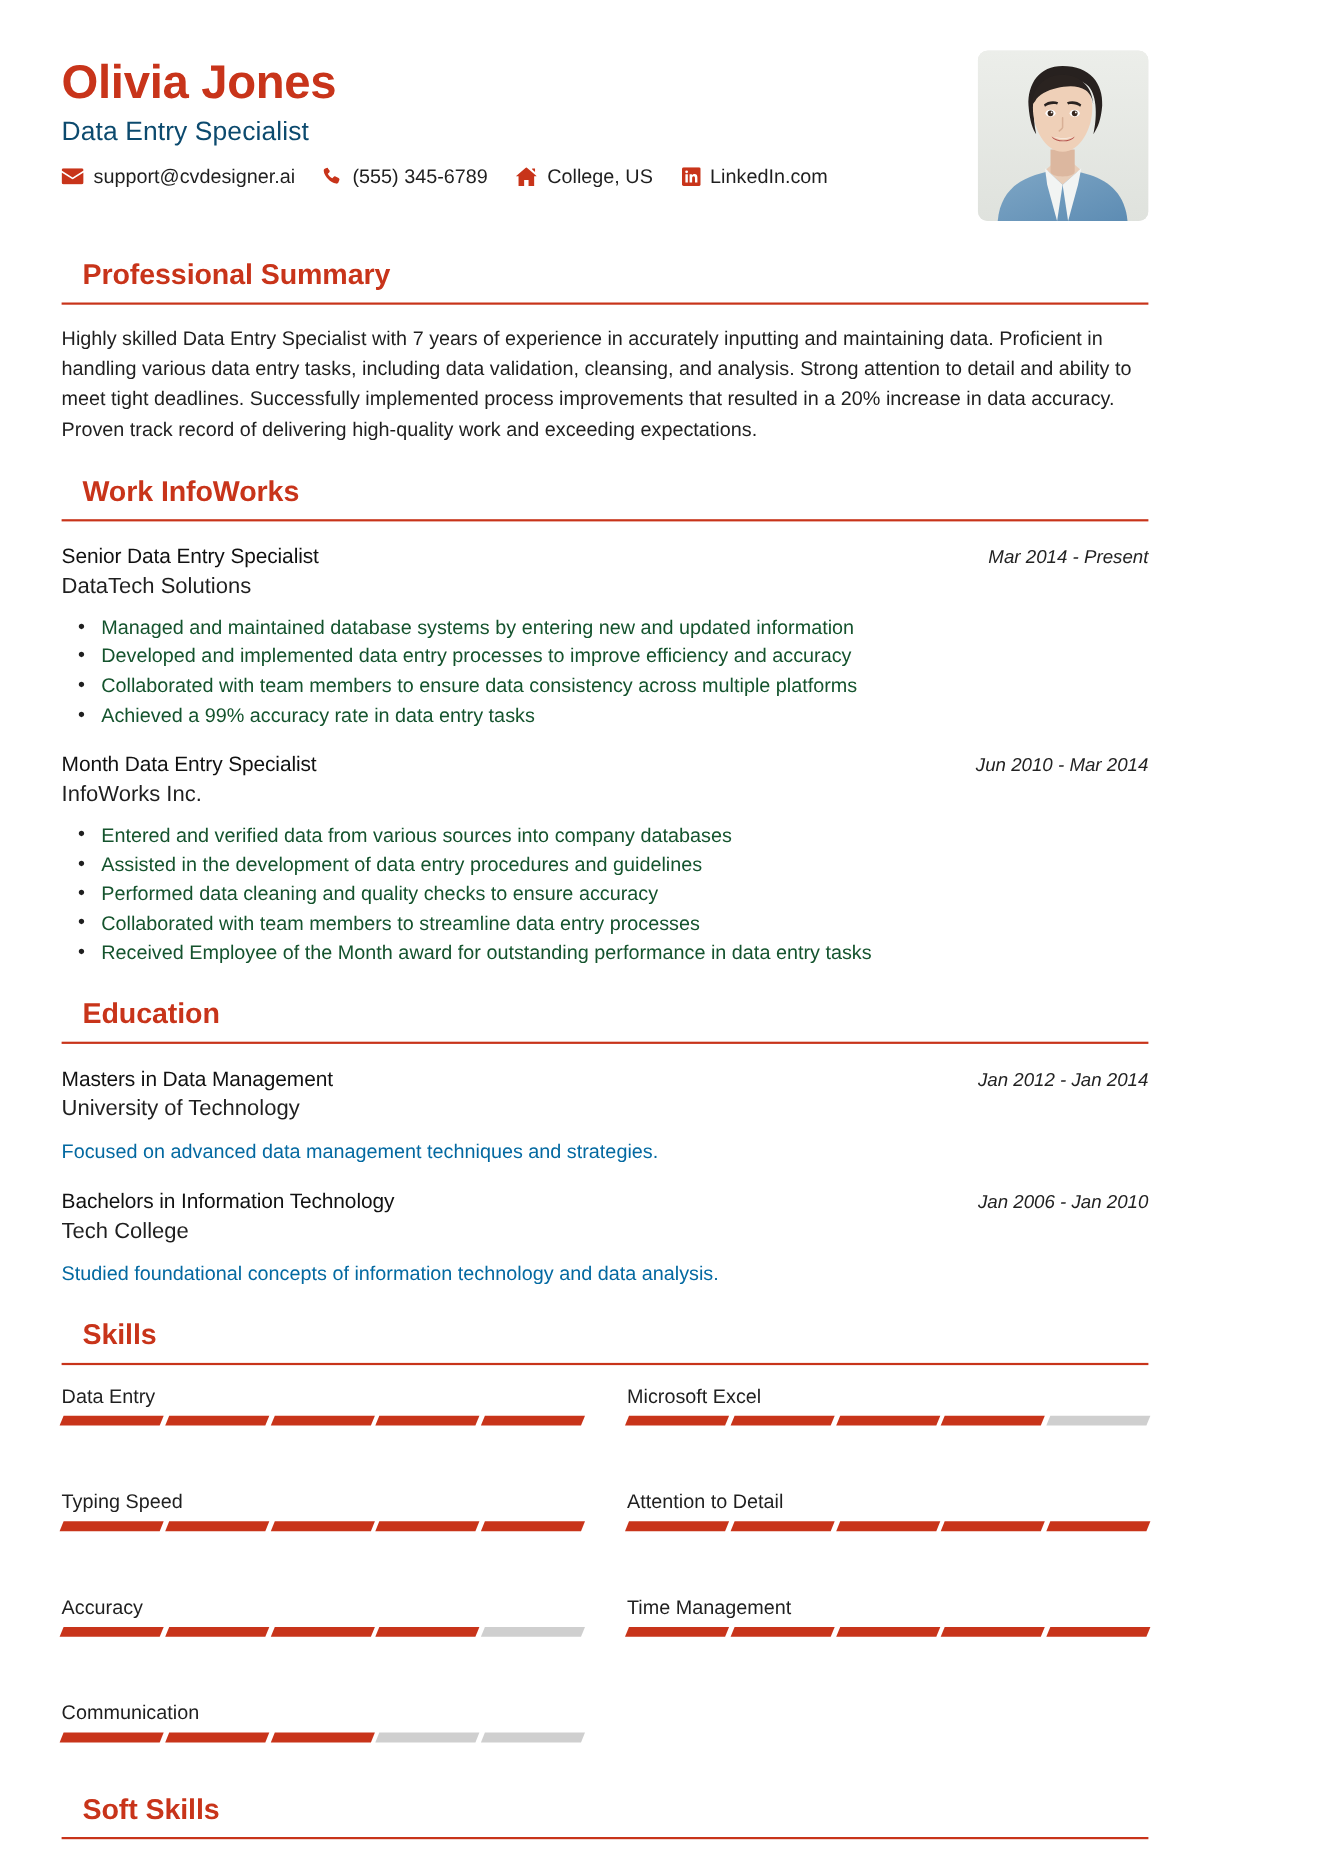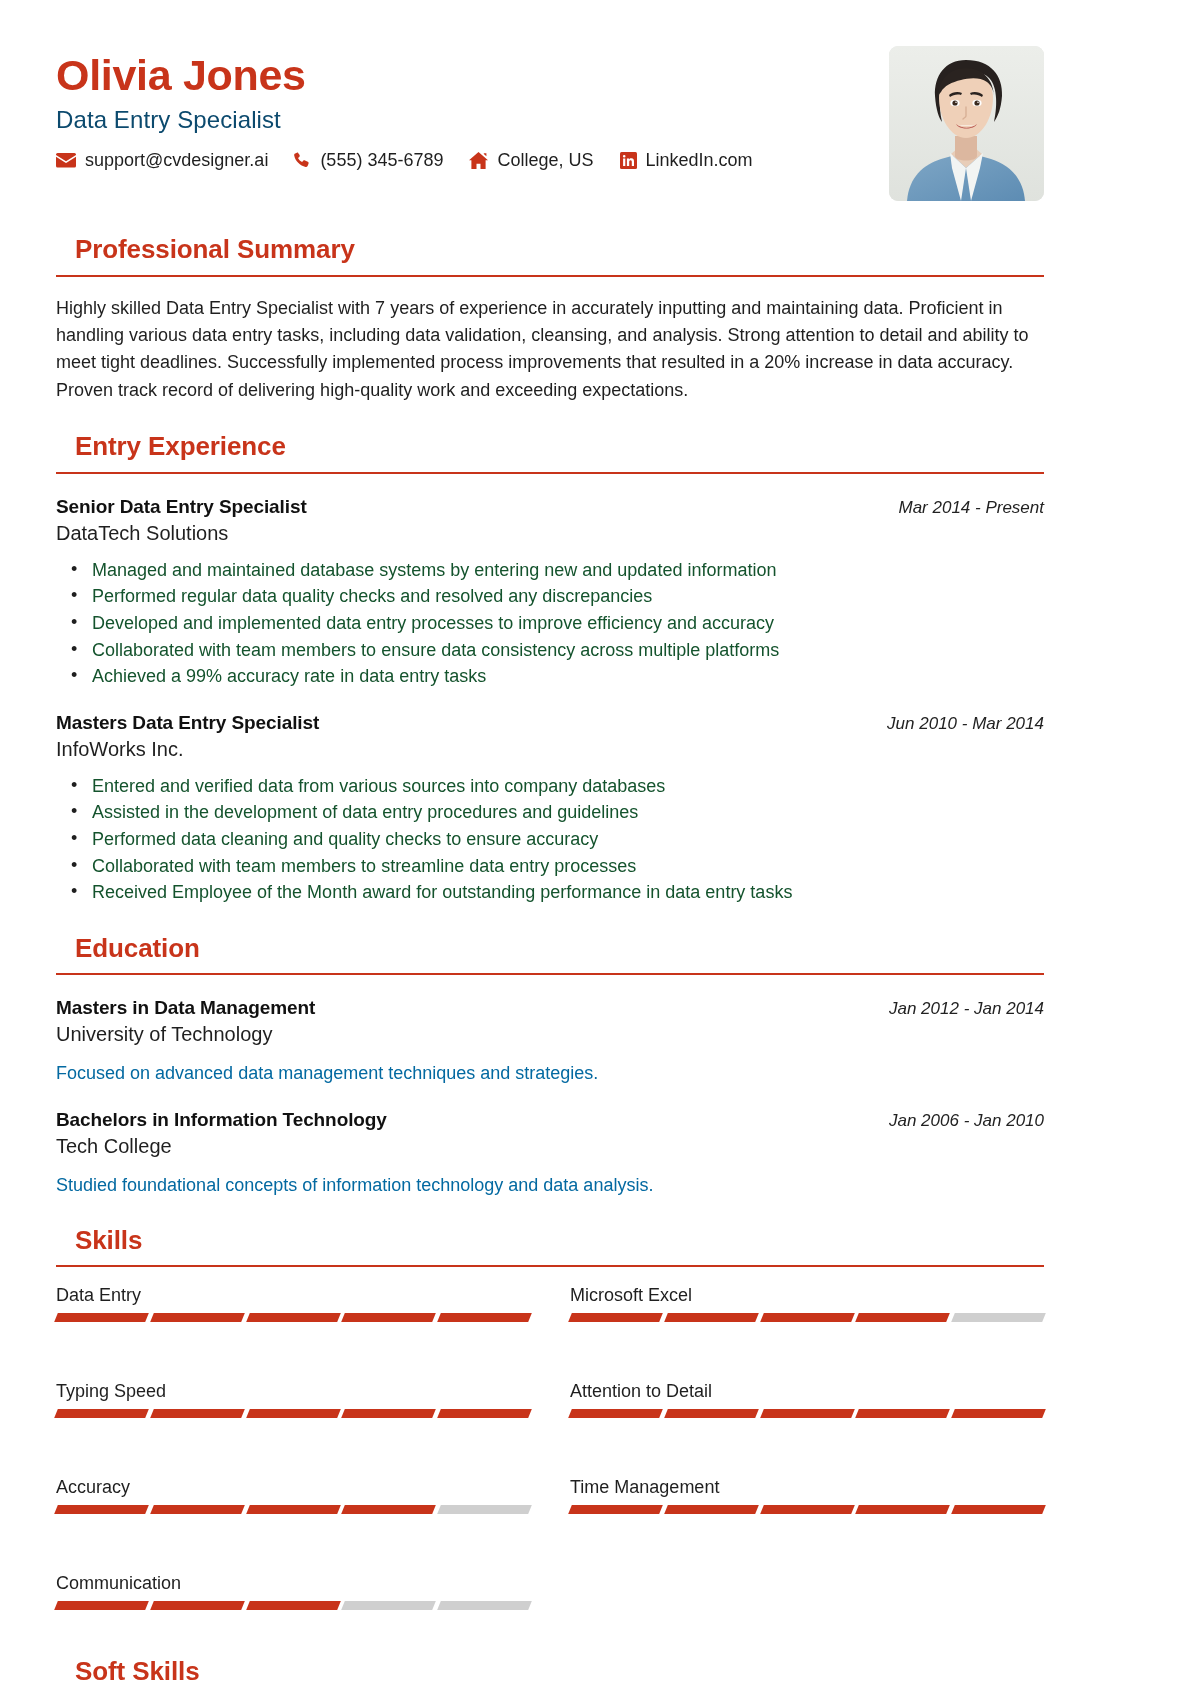--- a/index.html
+++ b/index.html
@@ -106,21 +106,21 @@
   
   .entry { margin-top: 22px; }
   .entry-head {
     display: flex;
     align-items: baseline;
     justify-content: space-between;
     gap: 16px;
   }
   .entry-title {
     font-size: 19px;
-    font-weight: bold;
+    font-weight: normal;
     color: #111;
     letter-spacing: -0.1px;
   }
   .entry-date {
     font-size: 17px;
     font-style: italic;
     color: #222;
     white-space: nowrap;
     flex: 0 0 auto;
   }
@@ -308,41 +308,40 @@
     </div>
   </div>
 
   <div class="section">
     <div class="section-title">Professional Summary</div>
     <div class="section-rule"></div>
     <div class="summary-text">Highly skilled Data Entry Specialist with 7 years of experience in accurately inputting and maintaining data. Proficient in handling various data entry tasks, including data validation, cleansing, and analysis. Strong attention to detail and ability to meet tight deadlines. Successfully implemented process improvements that resulted in a 20% increase in data accuracy. Proven track record of delivering high-quality work and exceeding expectations.</div>
   </div>
 
   <div class="section">
-    <div class="section-title">Entry Experience</div>
+    <div class="section-title">Work InfoWorks</div>
     <div class="section-rule"></div>
 
     <div class="entry">
       <div class="entry-head">
         <div class="entry-title">Senior Data Entry Specialist</div>
         <div class="entry-date">Mar 2014 - Present</div>
       </div>
       <div class="entry-org">DataTech Solutions</div>
       <ul class="bullets">
         <li>Managed and maintained database systems by entering new and updated information</li>
-        <li>Performed regular data quality checks and resolved any discrepancies</li>
         <li>Developed and implemented data entry processes to improve efficiency and accuracy</li>
         <li>Collaborated with team members to ensure data consistency across multiple platforms</li>
         <li>Achieved a 99% accuracy rate in data entry tasks</li>
       </ul>
     </div>
 
     <div class="entry">
       <div class="entry-head">
-        <div class="entry-title">Masters Data Entry Specialist</div>
+        <div class="entry-title">Month Data Entry Specialist</div>
         <div class="entry-date">Jun 2010 - Mar 2014</div>
       </div>
       <div class="entry-org">InfoWorks Inc.</div>
       <ul class="bullets">
         <li>Entered and verified data from various sources into company databases</li>
         <li>Assisted in the development of data entry procedures and guidelines</li>
         <li>Performed data cleaning and quality checks to ensure accuracy</li>
         <li>Collaborated with team members to streamline data entry processes</li>
         <li>Received Employee of the Month award for outstanding performance in data entry tasks</li>
       </ul>

